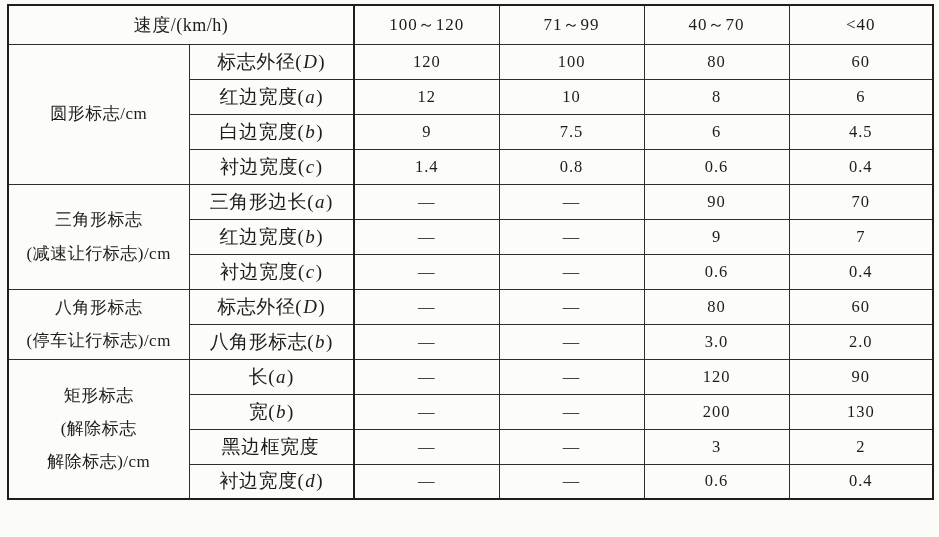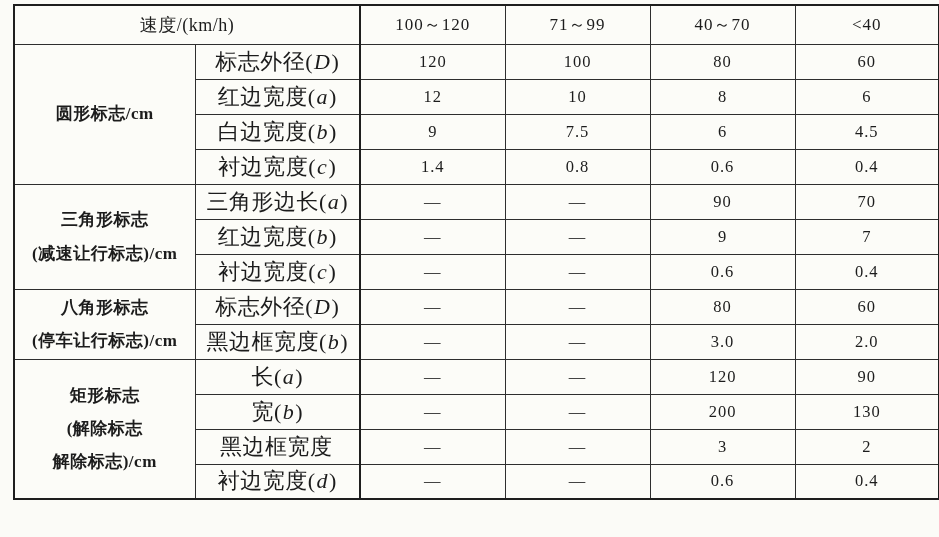--- a/index.html
+++ b/index.html
@@ -14,21 +14,21 @@
   }
   .sheet {
     position: relative;
     width: 939px;
     height: 537px;
     background: #fbfbf7;
     overflow: hidden;
   }
   table.dim-table {
     position: absolute;
-    left: 13px;
+    left: 7px;
     top: 4px;
     width: 925px;
     border-collapse: collapse;
     table-layout: fixed;
     border: 2px solid #1e1e1e;
     background: #fcfcf8;
   }
   td {
     border: 1px solid #2e2e2e;
     text-align: center;
@@ -38,25 +38,25 @@
   }
   tr { height: 35px; }
   tr.header-row { height: 39px; }
   .speed-header { font-size: 18px; letter-spacing: 0.5px; }
   .col-header { font-size: 17px; letter-spacing: 1px; margin-left: 36px; }
   .group-label {
     font-size: 17px;
     line-height: 1.95;
     letter-spacing: 0.5px;
   }
-  .attr-cell { font-size: 22px; letter-spacing: 0.5px; text-align: center; }
+  .attr-cell { font-size: 19px; letter-spacing: 0.5px; text-align: center; }
   .value-cell { font-size: 16.5px; letter-spacing: 1px; }
   .var { font-style: italic; padding: 0 1px; }
   .thickL { border-left: 2px solid #1e1e1e; }
-  .gl-line { text-align: center; font-weight: bold; }
+  .gl-line { text-align: center; }
 </style>
 </head>
 <body>
 
 <div class="sheet">
   <table class="dim-table">
     <colgroup>
       <col style="width:181px">
         <col style="width:165px">
         <col style="width:145px">
@@ -137,21 +137,21 @@
         <div class="gl-line">八角形标志</div>
         <div class="gl-line">(停车让行标志)/cm</div>
       </td>
       <td class="attr-cell"><span>标志外径(</span><span class="var">D</span><span>)</span></td>
       <td class="value-cell thickL">—</td>
       <td class="value-cell">—</td>
       <td class="value-cell">80</td>
       <td class="value-cell">60</td>
     </tr>
     <tr>
-      <td class="attr-cell"><span>黑边框宽度(</span><span class="var">b</span><span>)</span></td>
+      <td class="attr-cell"><span>八角形标志(</span><span class="var">b</span><span>)</span></td>
       <td class="value-cell thickL">—</td>
       <td class="value-cell">—</td>
       <td class="value-cell">3.0</td>
       <td class="value-cell">2.0</td>
     </tr>
 
     <tr>
       <td rowspan="4" class="group-label">
         <div class="gl-line">矩形标志</div>
         <div class="gl-line">(解除标志</div>

